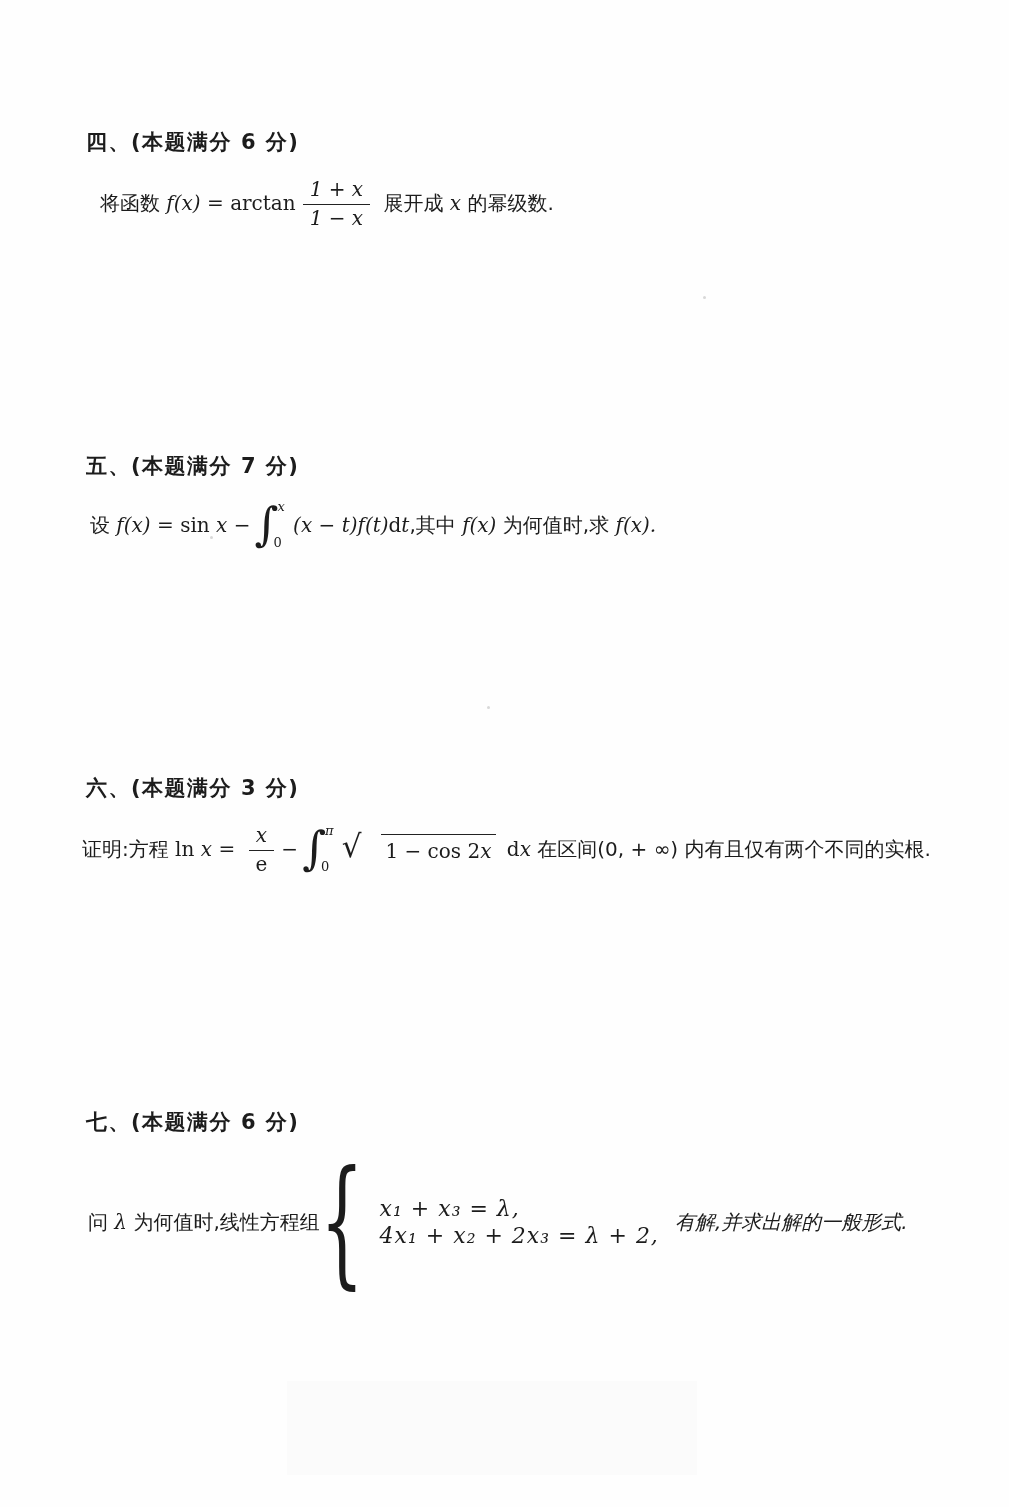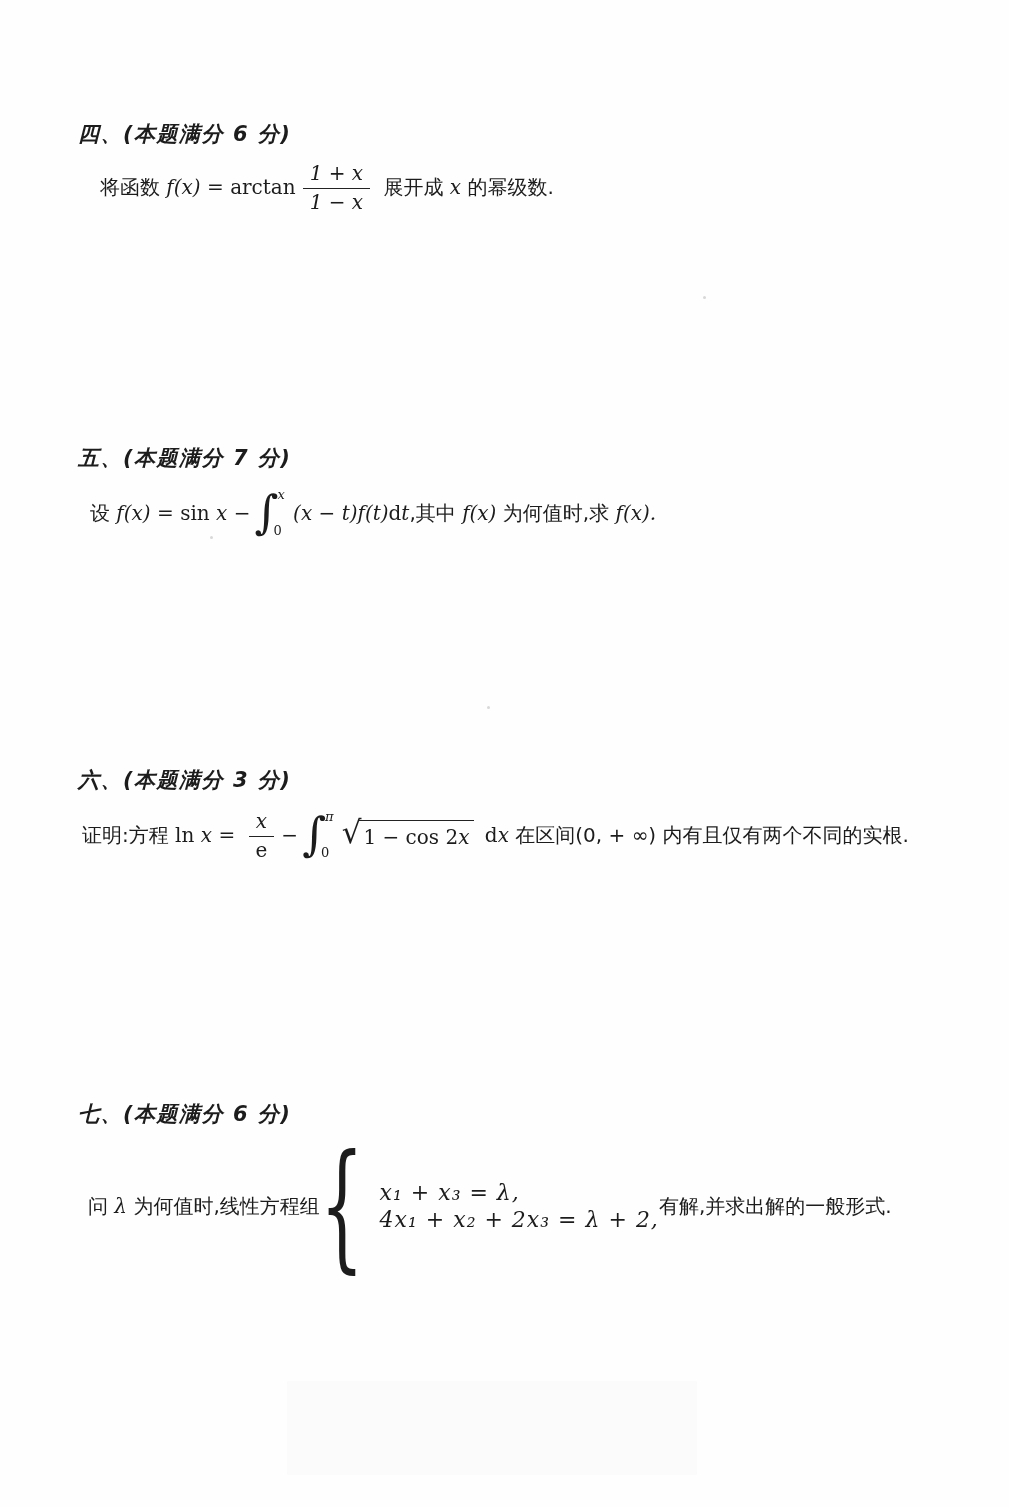--- a/index.html
+++ b/index.html
@@ -15,26 +15,25 @@
     color: #1c1c1c;
     font-family: "DejaVu Sans", sans-serif;
     overflow: hidden;
   }
   .prob {
     position: absolute;
     left: 70px;
     right: 30px;
   }
   .phead {
-    margin: 8px;
+    margin: 16px;
     font-size: 21px;
     font-weight: bold;
     letter-spacing: 1.5px;
     font-family: "DejaVu Sans", "Liberation Sans", sans-serif;
-    font-style: italic;
   }
   .pline {
     display: flex;
     align-items: center;
     font-size: 20px;
     line-height: 1.25;
   }
   .pline > span { white-space: pre; }
   .cjk { font-family: "DejaVu Sans", "Liberation Sans", sans-serif; }
   .mi  { font-family: "DejaVu Serif", "Liberation Serif", serif; font-style: italic; }
@@ -87,20 +86,21 @@
     font-size: 31px;
     line-height: 0.9;
     font-style: normal;
     margin-right: -2px;
     transform: translateY(-1px);
   }
   .radicand {
     border-top: 1.8px solid #222;
     padding: 4px 5px 0 4px;
     white-space: pre;
+    margin-left: 22px;
   }
   
   .sysrow {
     display: flex;
     align-items: center;
     font-size: 20px;
   }
   .sysrow > span { white-space: pre; }
   .brace {
     font-family: "DejaVu Serif", serif;
@@ -115,21 +115,21 @@
   .eqcol {
     display: flex;
     flex-direction: column;
     gap: 2px;
   }
   .eq {
     font-size: 22px;
     white-space: pre;
     letter-spacing: 1px;
   }
-  .suffix { margin-left: 0; }
+  .suffix { margin-left: 16px; font-style: italic; }
   
   .artifact {
     position: absolute;
     left: 287px;
     top: 1381px;
     width: 410px;
     height: 94px;
     background: #fbfbfb;
   }
   .speckle {

